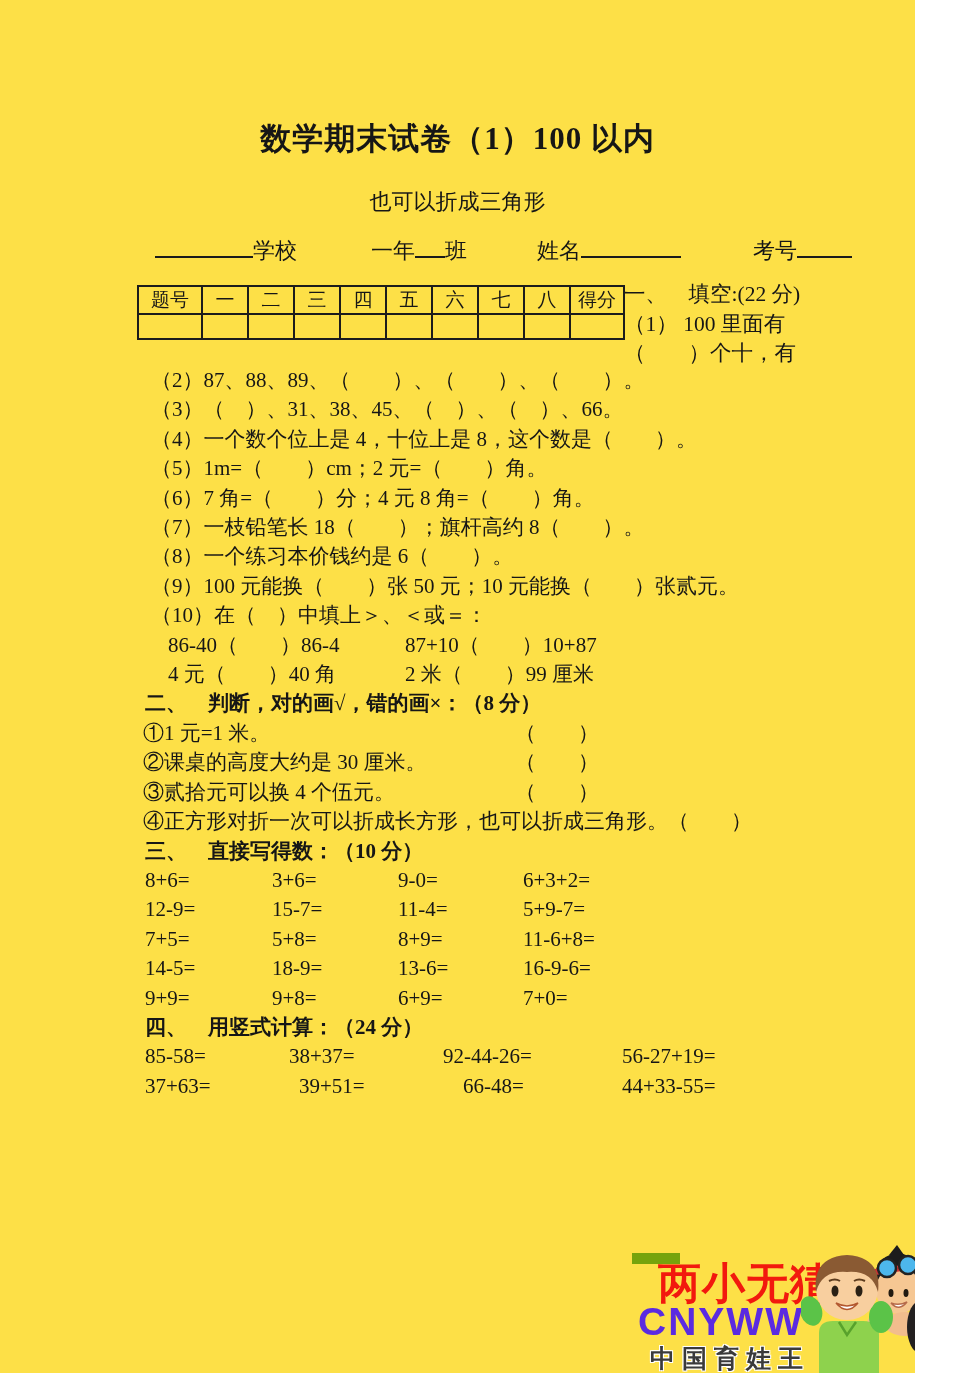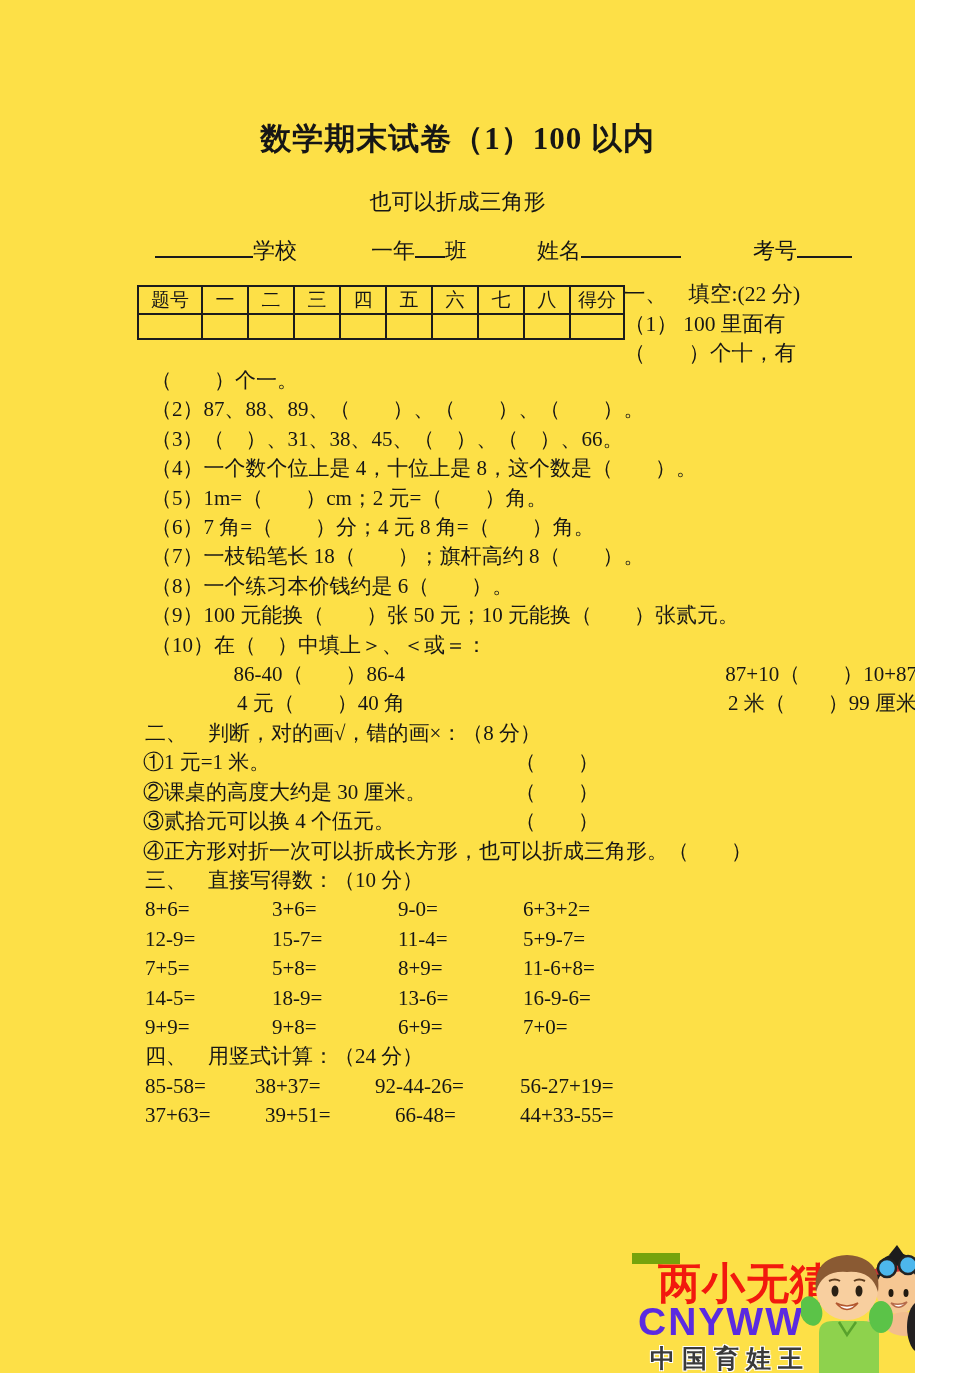--- a/index.html
+++ b/index.html
@@ -18,27 +18,27 @@
   .score-table{position:absolute;top:285px;left:137px;border-collapse:collapse;}
   .score-table td{border:2px solid #1c1c1c;width:44px;height:23px;text-align:center;
                   font-size:19px;padding:0;}
   .score-table tr td:first-child{width:62px;}
   .score-table tr td:last-child{width:52px;margin-left:16px;}
 
   .s1-col{position:absolute;top:280px;left:624px;width:345px;font-size:21.5px;line-height:29.5px;white-space:nowrap;}
 
   .body{position:absolute;top:366px;left:137px;width:780px;font-size:21px;line-height:29.4px;white-space:nowrap;}
   .fill-line{padding-left:14px;}
-  .sec-heading{padding-left:8px;}
-  .compare-row{display:grid;grid-template-columns:237px auto;padding-left:31px;text-align:right;}
+  .sec-heading{padding-left:8px;font-weight:bold;}
+  .compare-row{display:grid;grid-template-columns:237px auto;padding-left:31px;}
   .judge-line{position:relative;padding-left:6px;}
   .judge-line .jblank{position:absolute;left:378px;}
   .judge-line.inline .jblank{position:static;}
   .calc-row{display:grid;grid-template-columns:127px 126px 125px auto;padding-left:8px;}
-  .s4-grid{display:grid;padding-left:8px;}
+  .s4-grid{display:grid;padding-left:8px;gap:34px;}
   .s4-grid.r1{grid-template-columns:110px 120px 145px auto;}
   .s4-grid.r2{grid-template-columns:120px 130px 125px auto;}
 
   .watermark{position:absolute;left:630px;top:1245px;width:341px;height:128px;
              font-family:"Liberation Sans","DejaVu Sans",sans-serif;}
   .wm-bar{position:absolute;left:2px;top:8px;width:48px;height:11px;background:#76a30c;z-index:1;}
   .wm-line1{position:absolute;left:16px;top:10px;font-size:43px;font-weight:bold;color:#f2190e;
             letter-spacing:1px;z-index:1;margin-left:12px;}
   .wm-line2{position:absolute;left:8px;top:55px;font-size:39px;font-weight:bold;color:#5b2be0;
             letter-spacing:2px;z-index:1;}
@@ -88,21 +88,20 @@
     </tbody>
   </table>
 
   <div class="s1-col">
     <div>一、　填空:(22 分)</div>
     <div>（1） 100 里面有</div>
     <div>（　　）个十，有</div>
   </div>
 
   <div class="body">
-    <div class="fill-line">（　　）个一。</div>
     <div id="s1-items">
         <div class="fill-line">（2）87、88、89、（　　）、（　　）、（　　）。</div>
         <div class="fill-line">（3）（　）、31、38、45、（　）、（　）、66。</div>
         <div class="fill-line">（4）一个数个位上是 4，十位上是 8，这个数是（　　）。</div>
         <div class="fill-line">（5）1m=（　　）cm；2 元=（　　）角。</div>
         <div class="fill-line">（6）7 角=（　　）分；4 元 8 角=（　　）角。</div>
         <div class="fill-line">（7）一枝铅笔长 18（　　）；旗杆高约 8（　　）。</div>
         <div class="fill-line">（8）一个练习本价钱约是 6（　　）。</div>
         <div class="fill-line">（9）100 元能换（　　）张 50 元；10 元能换（　　）张贰元。</div>
         <div class="fill-line">（10）在（　）中填上＞、＜或＝：</div>

